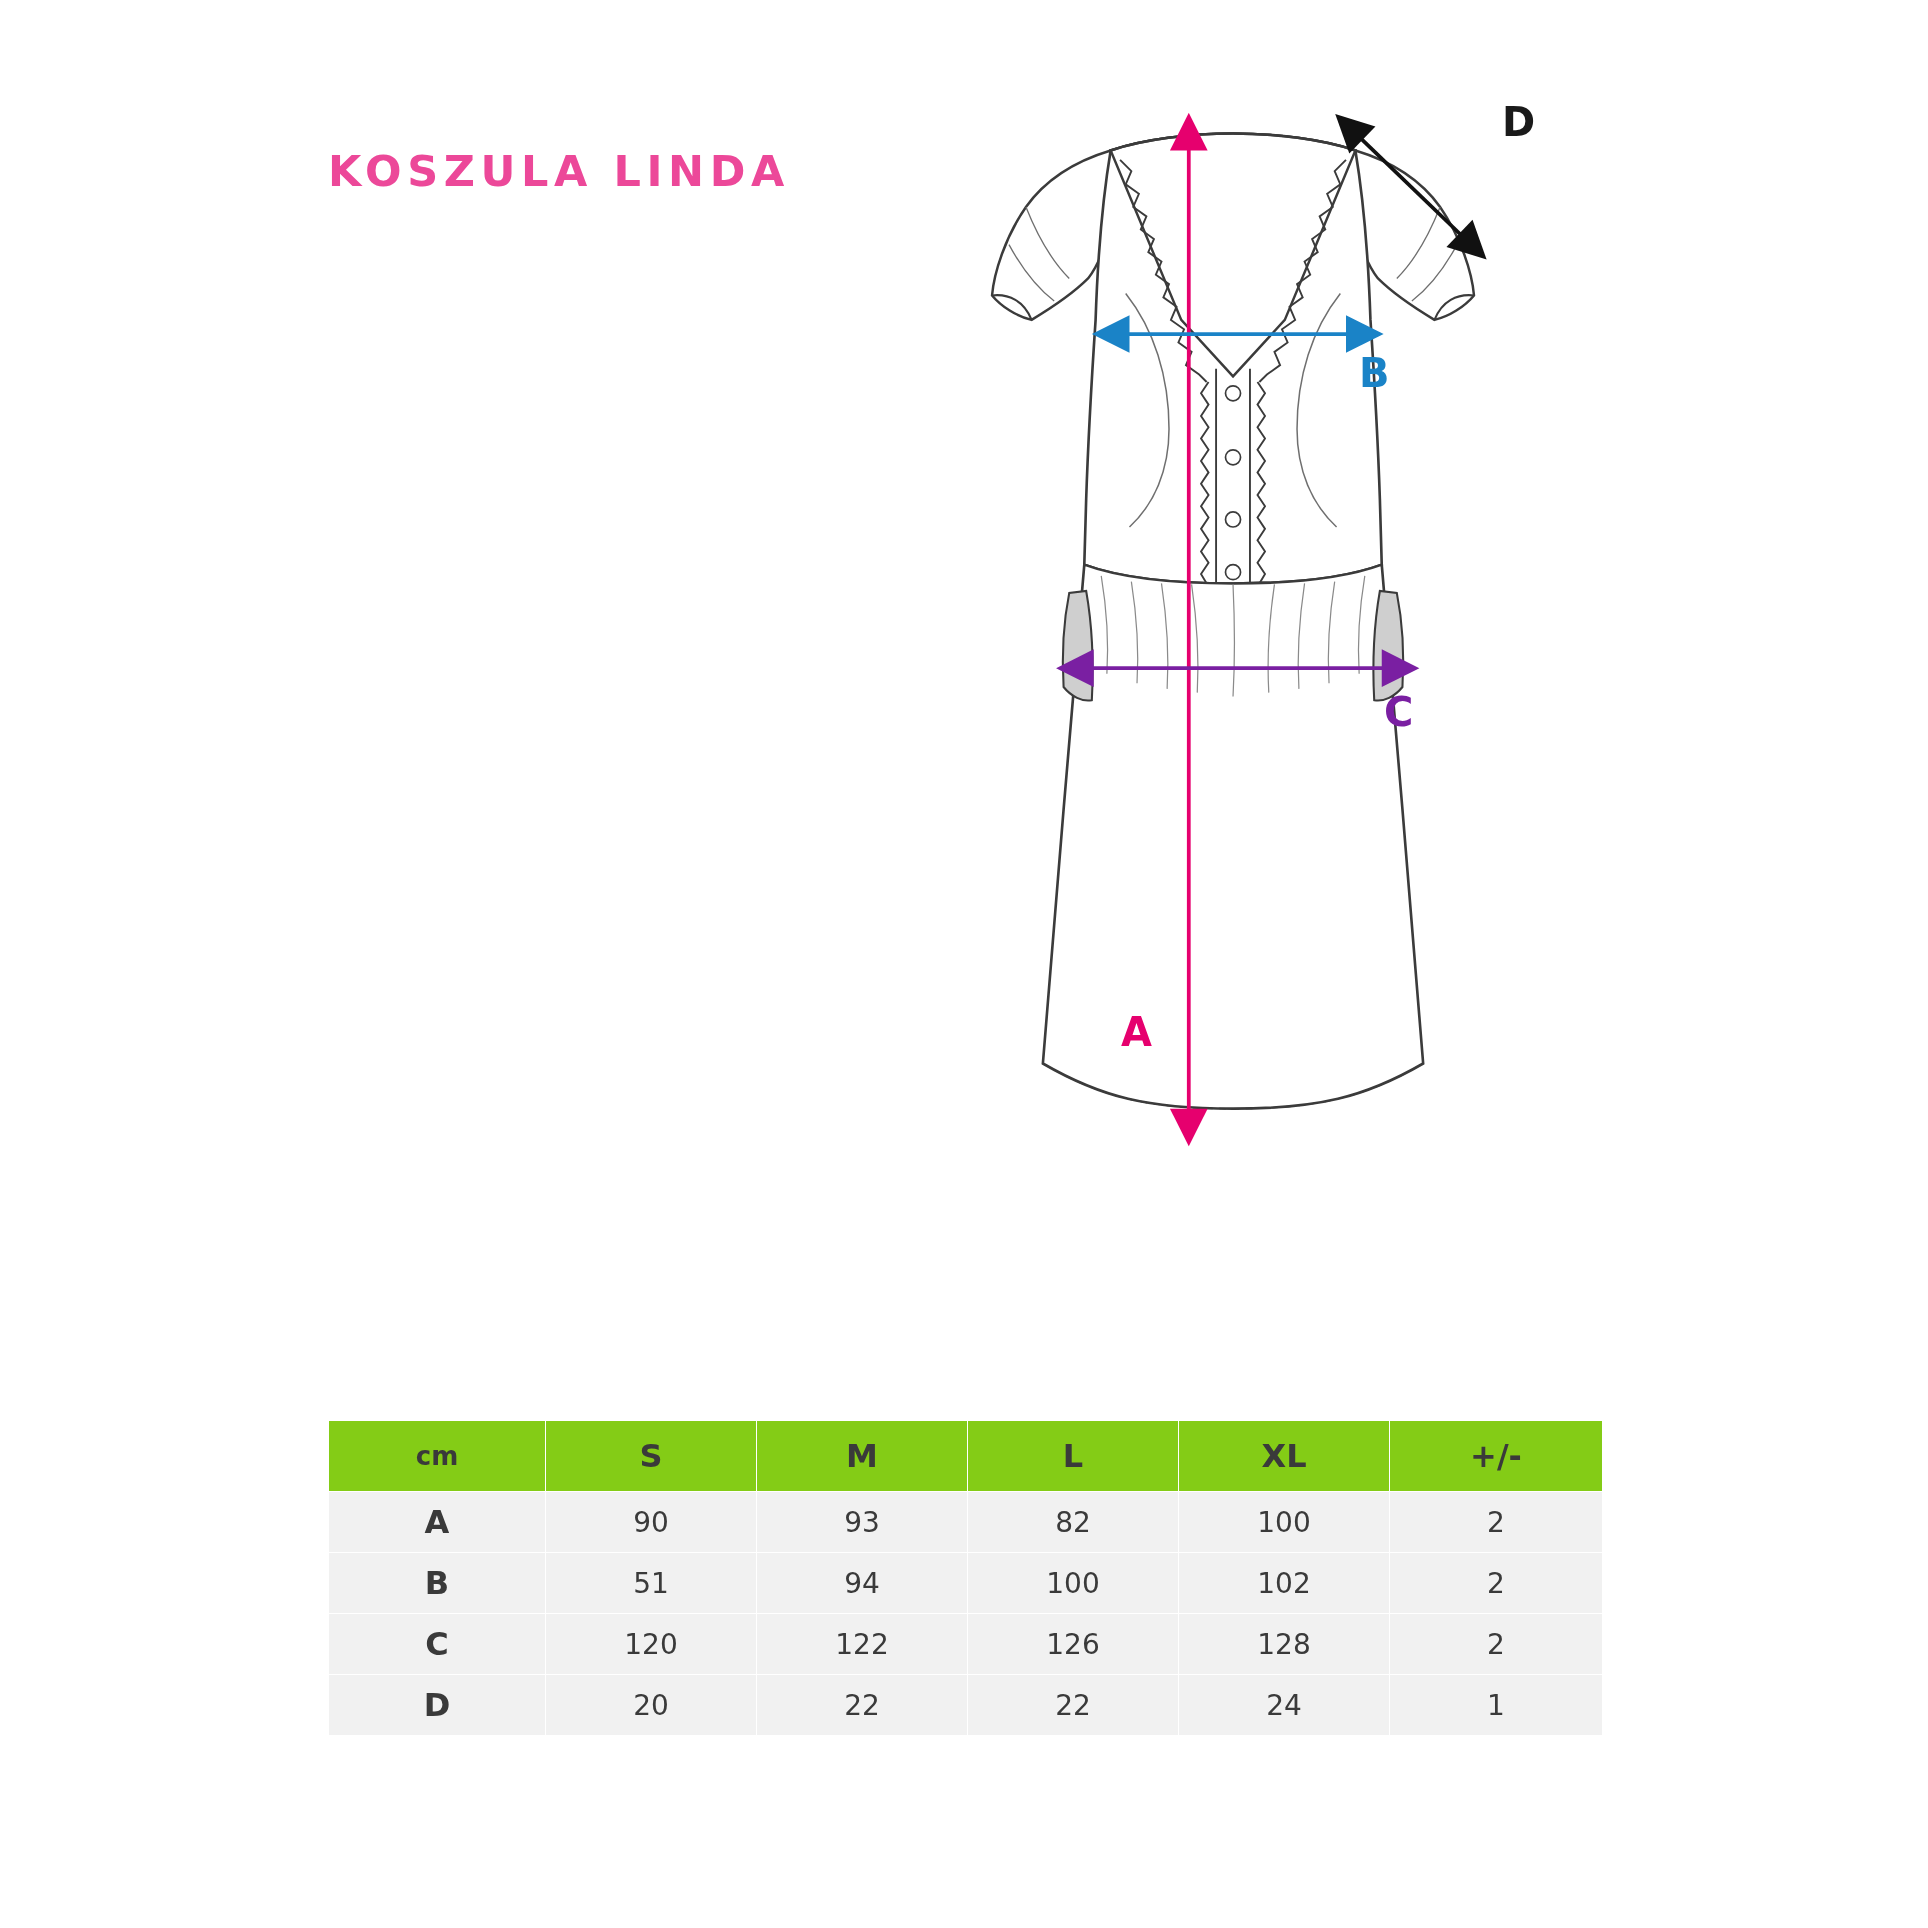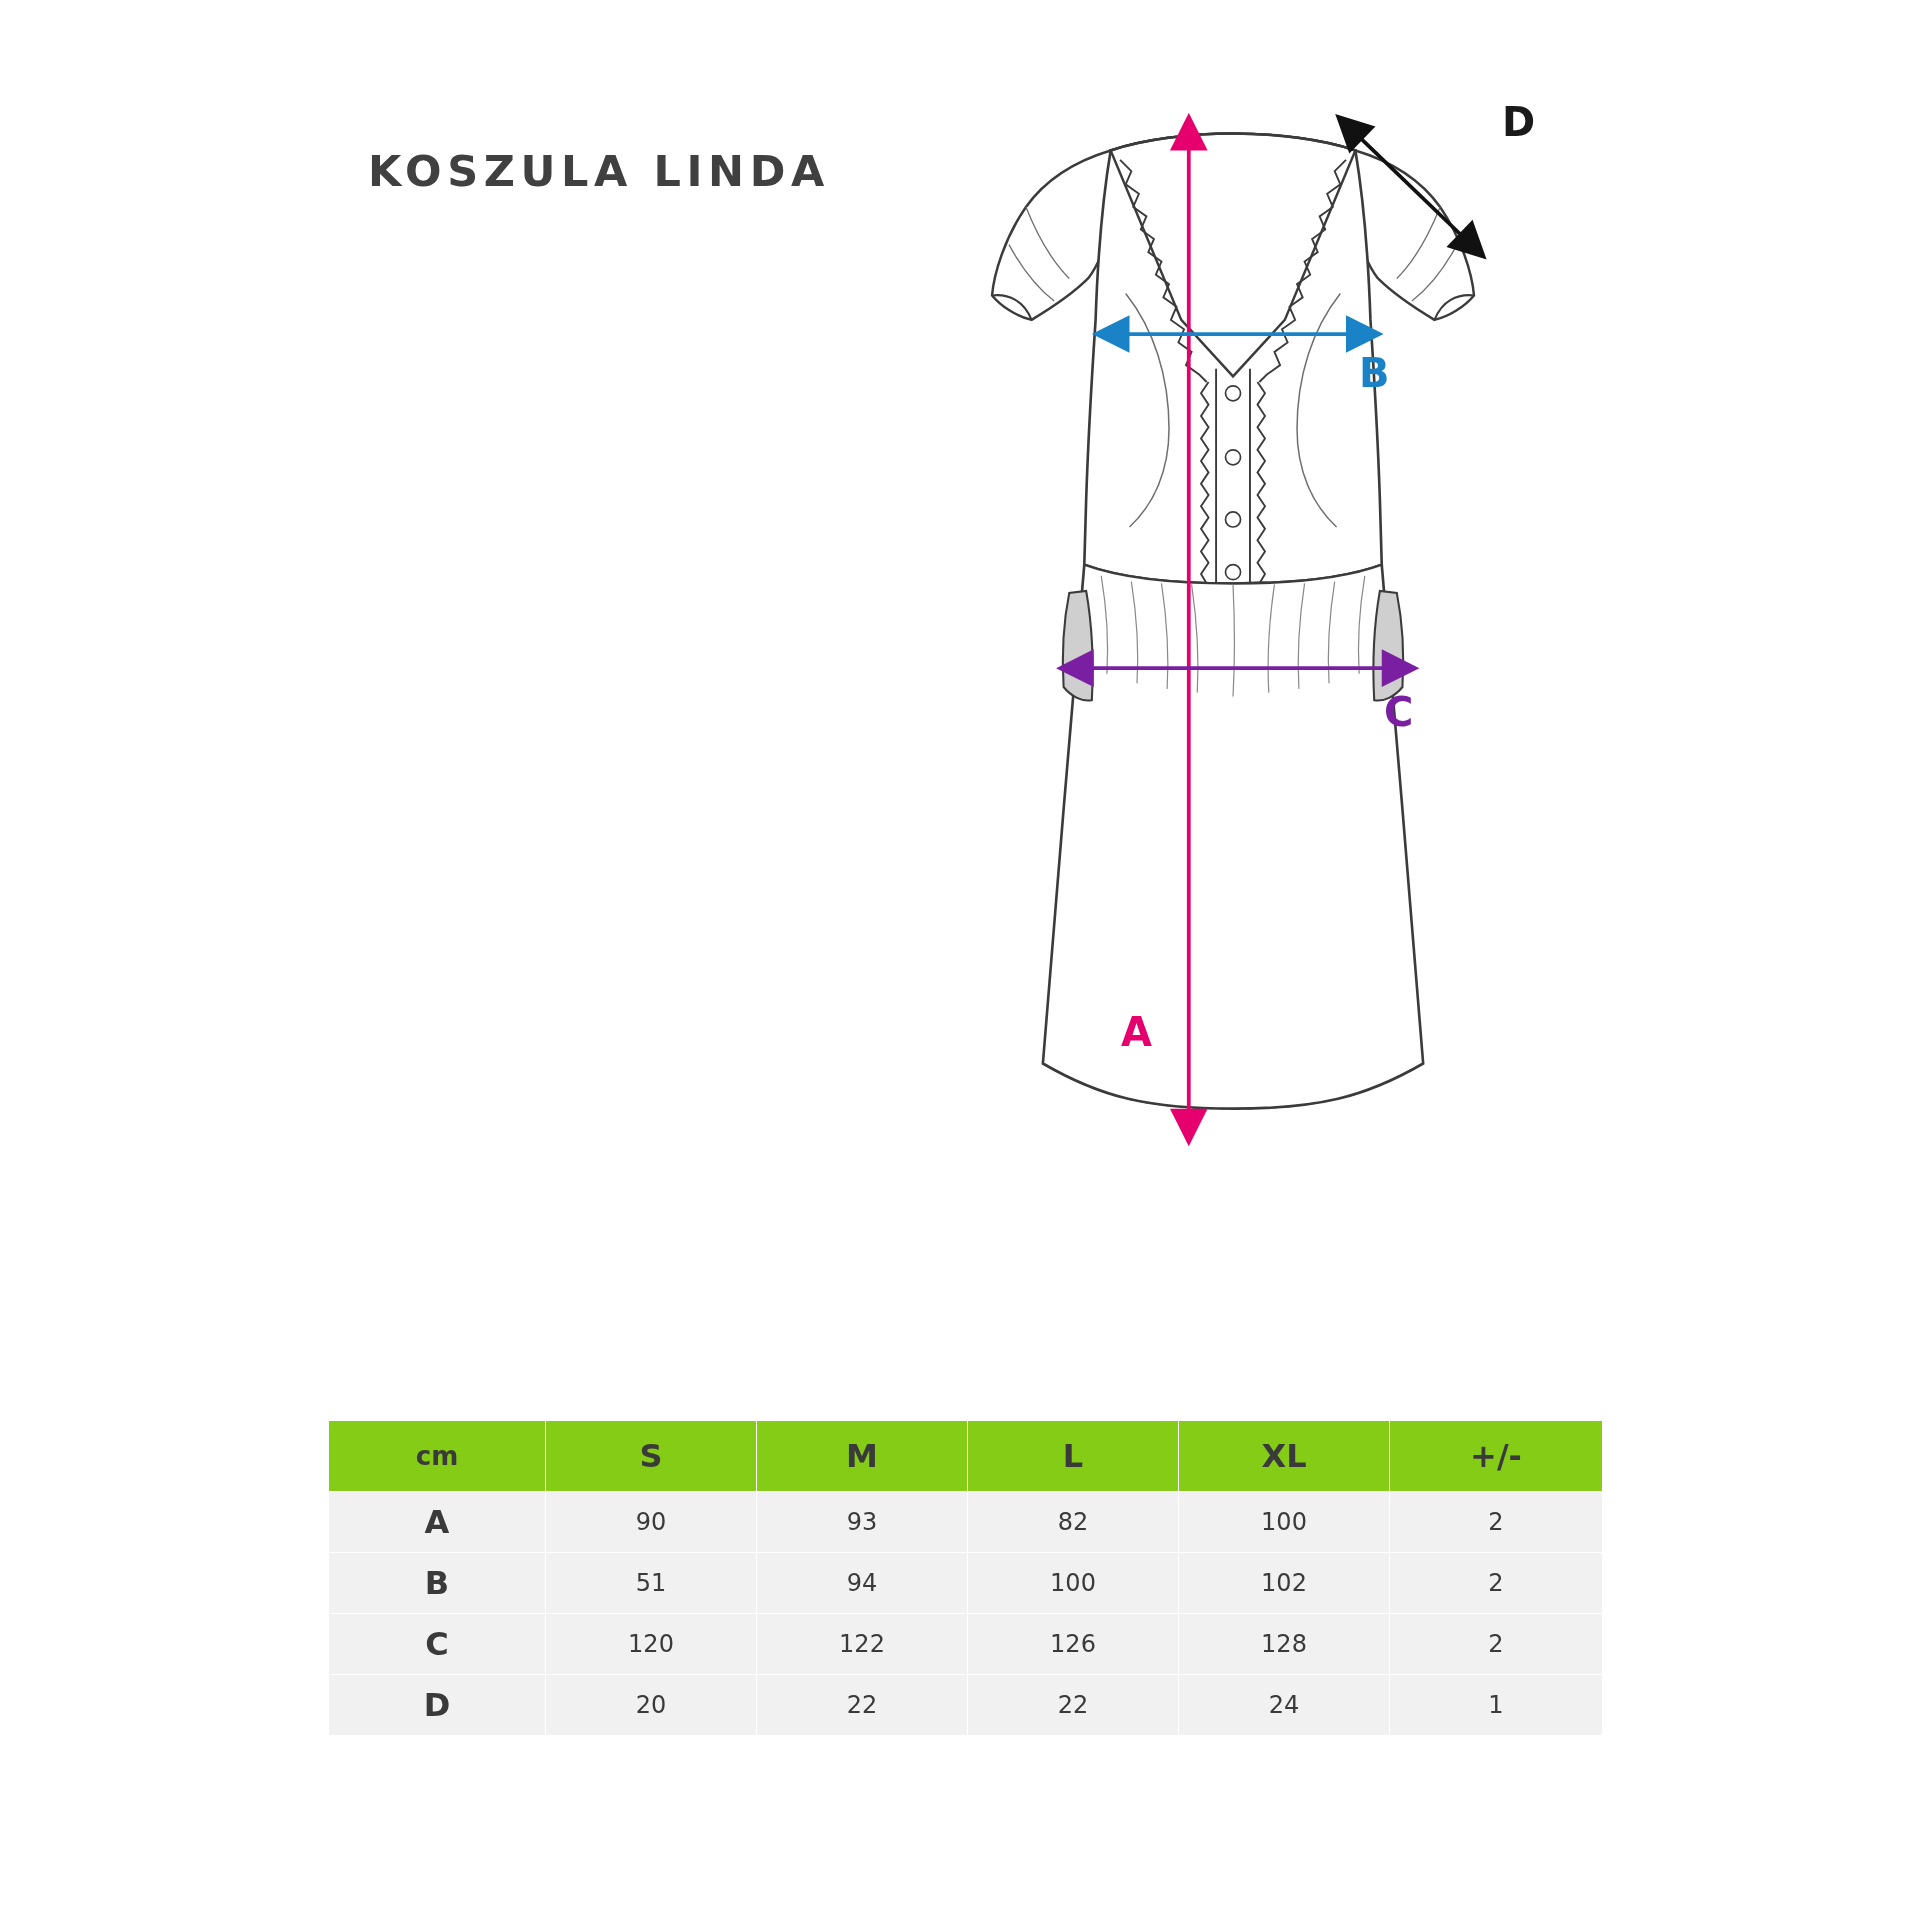--- a/index.html
+++ b/index.html
@@ -17,23 +17,22 @@
 
   
   #product-title {
     position: absolute;
     left: 328px;
     top: 146px;
     font-family: "DejaVu Sans", sans-serif;
     font-size: 43px;
     font-weight: bold;
     letter-spacing: 5.6px;
-    color: #404040;
+    color: #ec4899;
     white-space: nowrap;
-    margin-left: 40px;
   }
 
   
   #garment-illustration {
     position: absolute;
     left: 960px;
     top: 94px;
     width: 659px;
     height: 1186px;
   }
@@ -91,21 +90,21 @@
     font-weight: bold;
   }
   .col-head-row td.unit-cell {
     font-size: 26px;
     font-weight: bold;
     color: #3a3a3a;
   }
   .data-row td {
     height: 60px;
     background: #f1f1f1;
-    font-size: 24px;
+    font-size: 28px;
     color: #3a3a3a;
   }
   .data-row td.row-key {
     font-weight: bold;
     font-size: 32px;
   }
   .key-a { color: #e6006e; }
   .key-b { color: #1a83c7; }
   .key-c { color: #7a1fa2; }
   .key-d { color: #2b2b2b; }

